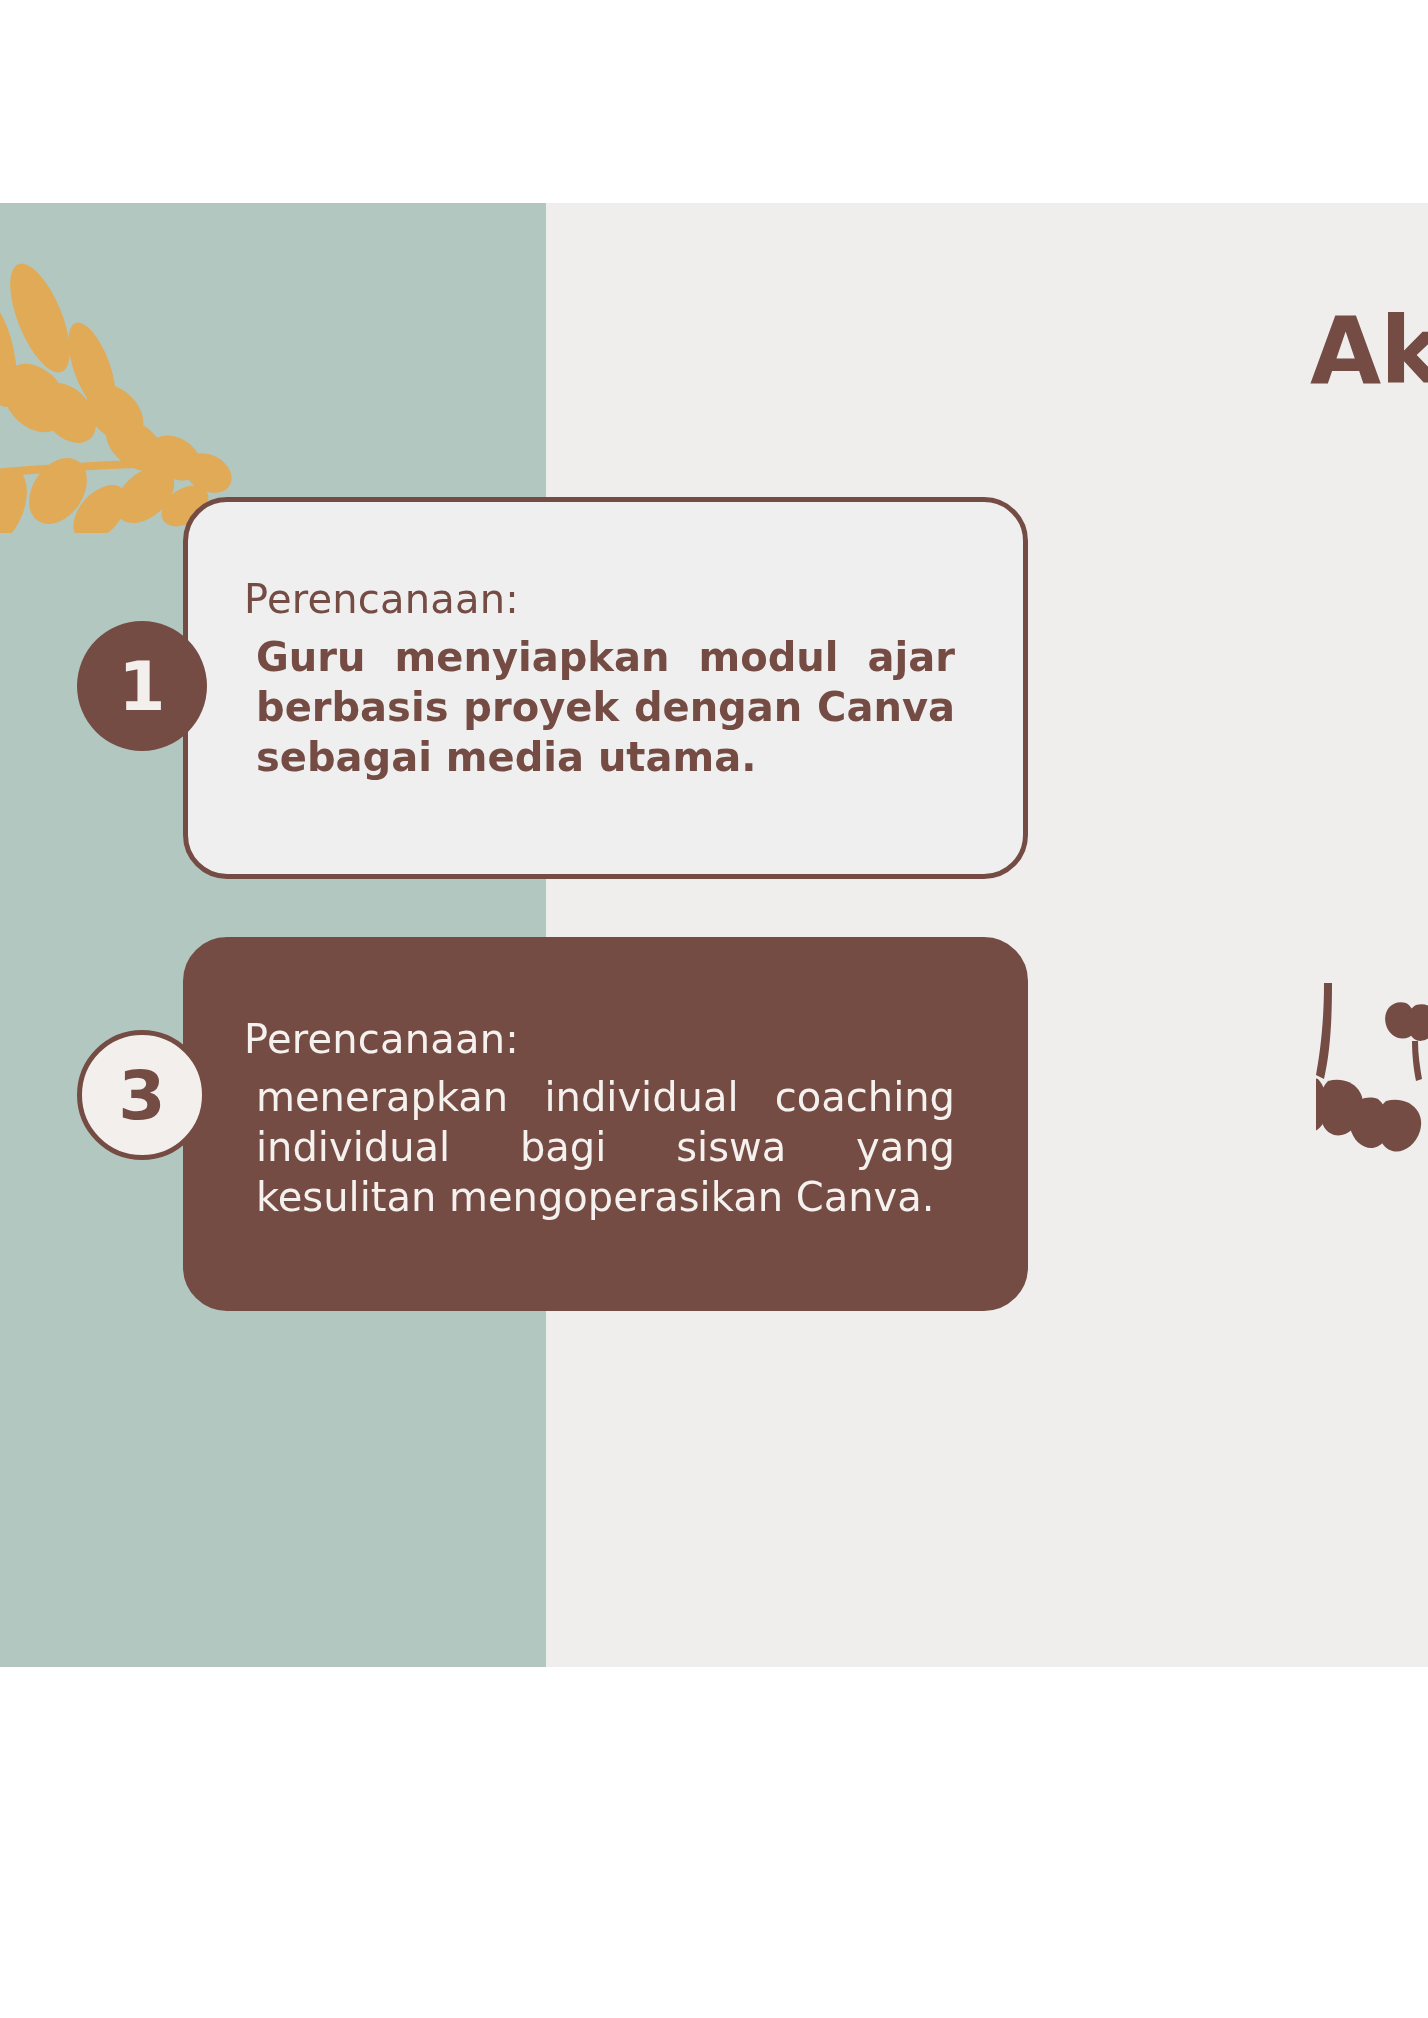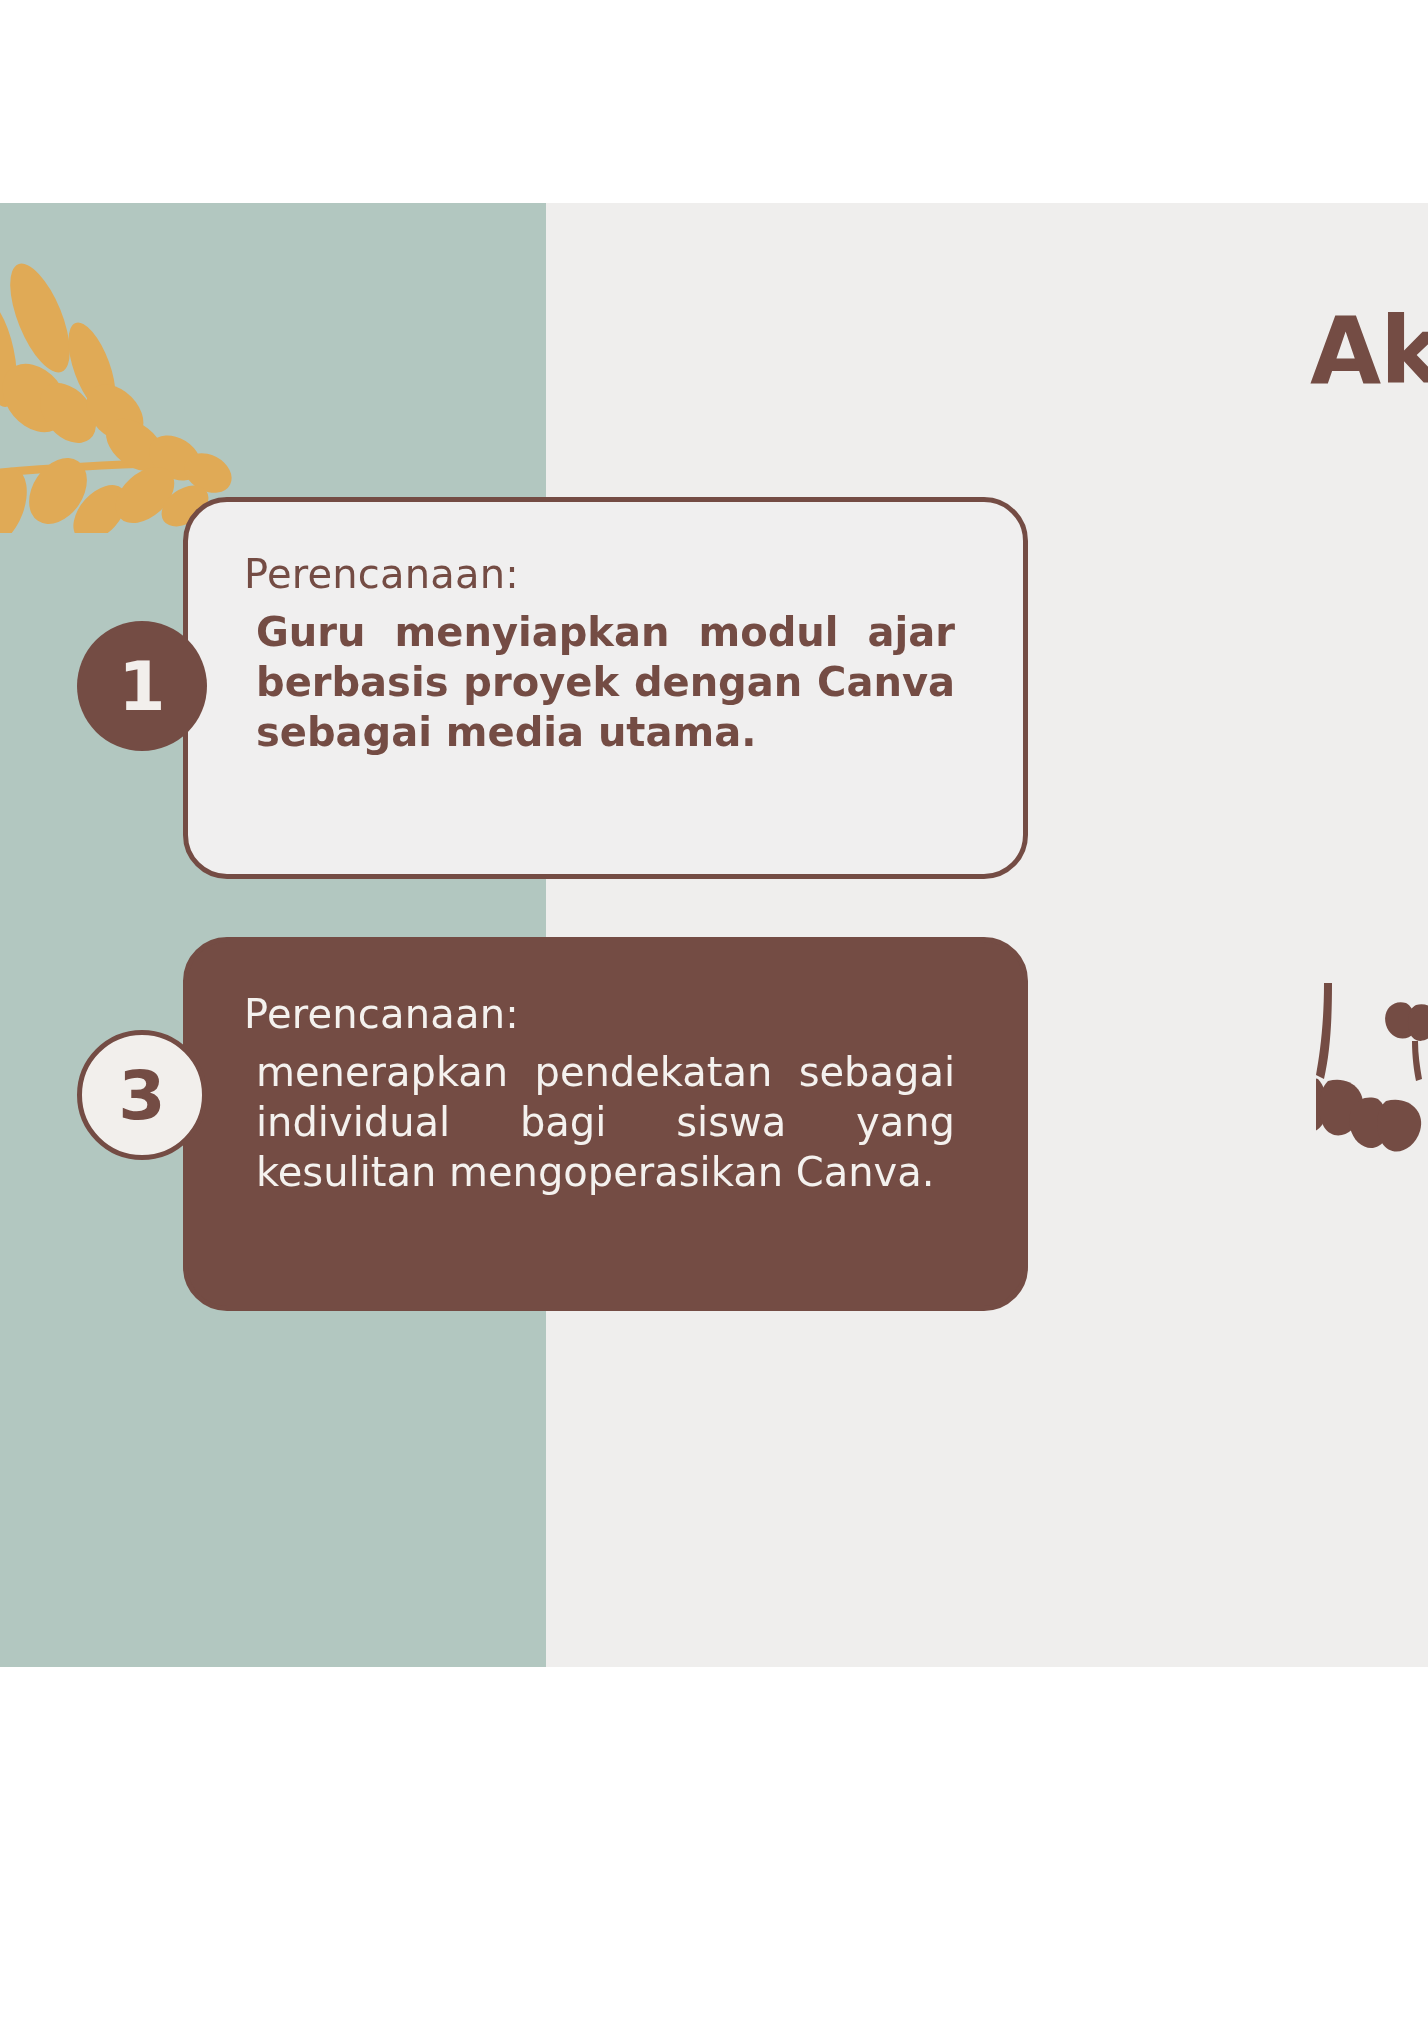--- a/index.html
+++ b/index.html
@@ -105,21 +105,21 @@
   .card-2 {
     left: 183px;
     top: 734px;
     width: 845px;
     height: 374px;
     background: #744c44;
     border: 5px solid #744c44;
   }
 
   .card-inner {
-    padding: 51px 56px 0 56px;
+    padding: 76px 56px 0 56px;
   }
 
   .card-title {
     font-size: 40px;
     line-height: 1.05;
     margin: 0 0 2px 0;
     font-weight: normal;
     letter-spacing: 0.2px;
   }
   .card-body {
@@ -214,20 +214,20 @@
     <div class="card-inner">
       <div class="card-title">Perencanaan:</div>
       <div class="card-body">Guru menyiapkan modul ajar berbasis proyek dengan Canva sebagai media utama.</div>
     </div>
   </div>
   <div class="badge badge-1">1</div>
 
   <div class="card card-2">
     <div class="card-inner">
       <div class="card-title">Perencanaan:</div>
-      <div class="card-body">menerapkan pendekatan sebagai individual bagi siswa yang kesulitan mengoperasikan Canva.</div>
+      <div class="card-body">menerapkan individual coaching individual bagi siswa yang kesulitan mengoperasikan Canva.</div>
     </div>
   </div>
   <div class="badge badge-2">3</div>
 
   <div class="bottom-band"></div>
 
 </div>
 
 </body></html>

